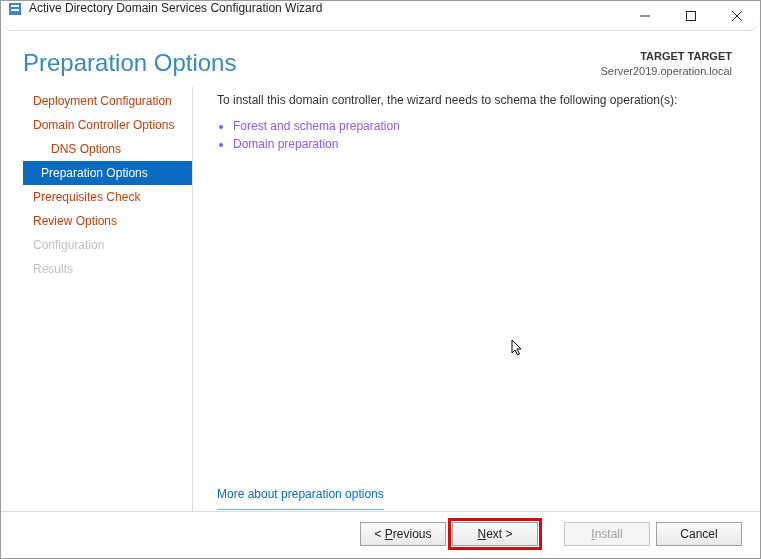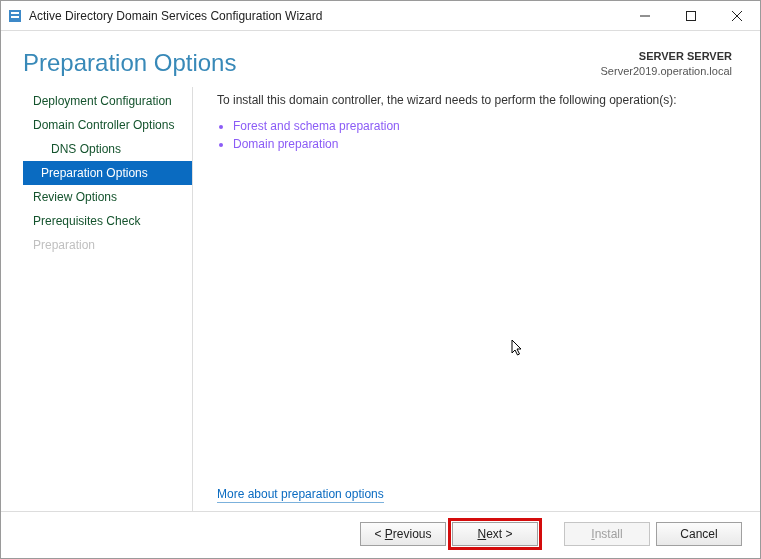--- a/index.html
+++ b/index.html
@@ -1,38 +1,38 @@
 <!DOCTYPE html>
 <html><head>
 <meta charset="utf-8">
 <style>
   * { box-sizing: border-box; }
   html, body { margin: 0; padding: 0; font-family: "Segoe UI", Tahoma, sans-serif; font-size: 12px; color: #222; }
   .window { width: 761px; height: 559px; background: #fff; border: 1px solid #9a9a9a; display: flex; flex-direction: column; position: relative; }
-  .titlebar { height: 30px; display: flex; align-items: center; padding-left: 6px; border-bottom: 1px solid #ddd; }
+  .titlebar { height: 30px; display: flex; align-items: flex-start; padding-left: 6px; border-bottom: 1px solid #ddd; border-radius: 12px; }
   .titlebar .icon { width: 16px; height: 16px; margin-right: 6px; display: flex; align-items: center; justify-content: center; }
   .titlebar .title { font-size: 12px; flex: 1; }
   .wincontrols { display: flex; height: 100%; }
   .wincontrols .ctrl { width: 46px; height: 100%; display: flex; align-items: center; justify-content: center; font-family: "Segoe UI Symbol", sans-serif; font-size: 10px; }
   .header { display: flex; padding: 18px 28px 8px 22px; }
   .header-title { font-size: 24px; font-weight: 300; color: #3889b8; letter-spacing: 0; }
   .header-right { margin-left: auto; text-align: right; font-size: 11px; color: #555; line-height: 1.35; }
   .header-right .lbl { font-weight: 600; color: #333; }
   .body { flex: 1; display: flex; padding-left: 22px; padding-right: 22px; min-height: 0; }
   .sidebar { width: 170px; border-right: 1px solid #ddd; padding-top: 2px; }
-  .nav-item { padding: 5px 8px 5px 10px; font-size: 12px; color: #14532d; cursor: default; }
+  .nav-item { padding: 5px 8px 5px 10px; font-size: 12px; color: #c2410c; cursor: default; }
   .nav-item.indent { padding-left: 28px; }
   .nav-item.active { background: #0a6bc1; color: #fff; padding-left: 18px; }
   .nav-item.disabled { color: #c0c0c0; }
   .main { flex: 1; padding: 6px 4px 4px 24px; display: flex; flex-direction: column; position: relative; }
   .main-text { font-size: 12px; color: #333; }
   .bullets { margin: 10px 0 0 0; padding: 0 0 0 16px; color: #8b5cf6; }
   .bullets li { list-style: disc; padding: 2px 0; font-size: 12px; }
   .help-link { margin-top: auto; margin-bottom: 6px; }
-  .help-link a { color: #0a6bc1; text-decoration: none; border-bottom: 1px solid #7bb1dc; padding-bottom: 1px; font-size: 12px; }
+  .help-link a { color: #0a6bc1; text-decoration: none; border-bottom: 1px solid #7bb1dc; padding-bottom: 8px; font-size: 12px; }
   .footer { border-top: 1px solid #ddd; padding: 10px 18px 12px 0; display: flex; justify-content: flex-end; gap: 6px; }
   .btn { min-width: 86px; height: 24px; border: 1px solid #a0a0a0; background: linear-gradient(#fcfcfc,#e9e9e9); font-size: 12px; color: #222; display: flex; align-items: center; justify-content: center; padding: 0 10px; }
   .btn.disabled { color: #a0a0a0; border-color: #c5c5c5; background: #f5f5f5; }
   .btn.highlight { outline: 3px solid #d40c0c; outline-offset: 1px; }
   .und { text-decoration: underline; text-underline-offset: 1px; }
   .cursor { position: absolute; left: 318px; top: 252px; pointer-events: none; }
 </style>
 </head>
 <body>
 
@@ -63,38 +63,39 @@
             <line x1="0" y1="0" x2="10" y2="10" stroke="#222" stroke-width="1"></line>
             <line x1="10" y1="0" x2="0" y2="10" stroke="#222" stroke-width="1"></line>
           </svg>
       </div>
     </div>
   </div>
 
   <div class="header">
     <div class="header-title">Preparation Options</div>
     <div class="header-right">
-      <div class="lbl">SERVER SERVER</div>
+      <div class="lbl">TARGET TARGET</div>
       <div>Server2019.operation.local</div>
     </div>
   </div>
 
   <div class="body">
     <div class="sidebar">
       <div class="nav-item">Deployment Configuration</div>
       <div class="nav-item">Domain Controller Options</div>
       <div class="nav-item indent">DNS Options</div>
       <div class="nav-item active">Preparation Options</div>
+      <div class="nav-item">Prerequisites Check</div>
       <div class="nav-item">Review Options</div>
-      <div class="nav-item">Prerequisites Check</div>
-      <div class="nav-item disabled">Preparation</div>
+      <div class="nav-item disabled">Configuration</div>
+      <div class="nav-item disabled">Results</div>
     </div>
 
     <div class="main">
-      <div class="main-text">To install this domain controller, the wizard needs to perform the following operation(s):</div>
+      <div class="main-text">To install this domain controller, the wizard needs to schema the following operation(s):</div>
       <ul class="bullets">
         <li>Forest and schema preparation</li>
         <li>Domain preparation</li>
       </ul>
 
       <div class="cursor">
         <svg width="14" height="18" viewBox="0 0 14 18">
           <path d="M1 1 L1 14 L4 11 L6.5 16 L8.5 15 L6 10 L10 10 Z" fill="#fff" stroke="#000" stroke-width="1"></path>
         </svg>
       </div>

